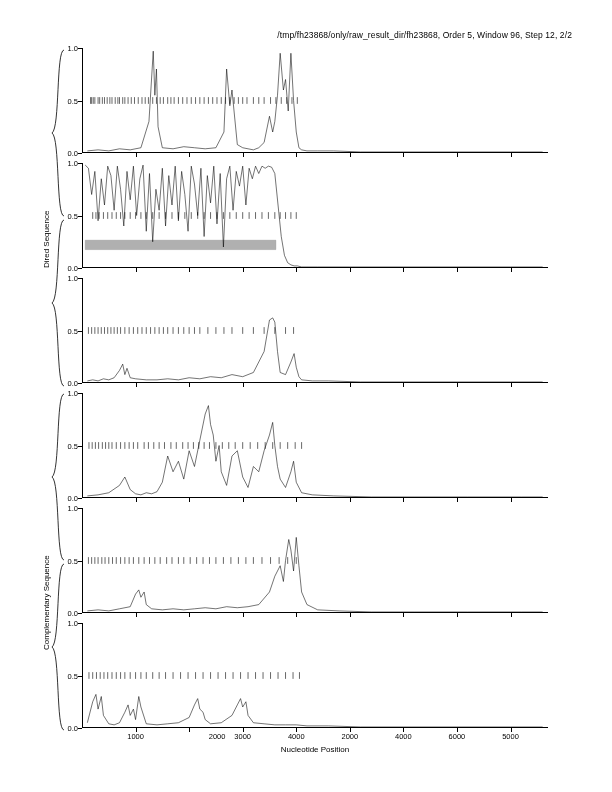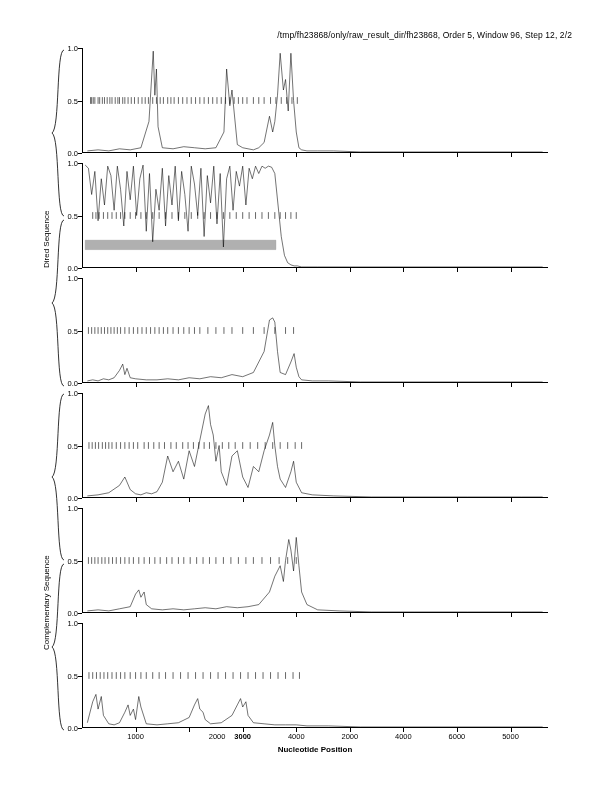--- a/index.html
+++ b/index.html
@@ -83,21 +83,20 @@
     width: 100%;
     height: 100%;
     overflow: visible;
   }
   .xaxis-label {
     position: absolute;
     width: 466px;
     left: 82px;
     text-align: center;
     font-size: 8px;
-    font-weight: bold;
   }
   .ylabel-rot {
     position: absolute;
     transform-origin: 0 0;
     transform: rotate(-90deg);
     font-size: 8px;
     white-space: nowrap;
   }
   .brace {
     position: absolute;
@@ -455,21 +454,21 @@
         <div class="ytickmark" style="top: 100%;"></div>
         <div class="ytick" style="top: 50%;">0.5</div>
         <div class="ytickmark" style="top: 50%;"></div>
         <div class="ytick" style="top: 0%;">1.0</div>
         <div class="ytickmark" style="top: 0%;"></div>
         <div class="xtickmark" style="left: 11.4943%;"></div>
         <div class="xtick" style="left: 11.4943%;">1000</div>
         <div class="xtickmark" style="left: 22.9885%;"></div>
         <div class="xtick" style="left: 22.9885%; margin-left: 28px;">2000</div>
         <div class="xtickmark" style="left: 34.4828%;"></div>
-        <div class="xtick" style="left: 34.4828%; font-weight: bold;">3000</div>
+        <div class="xtick" style="left: 34.4828%;">3000</div>
         <div class="xtickmark" style="left: 45.977%;"></div>
         <div class="xtick" style="left: 45.977%; text-align: center;">4000</div>
         <div class="xtickmark" style="left: 57.4713%;"></div>
         <div class="xtick" style="left: 57.4713%;">2000</div>
         <div class="xtickmark" style="left: 68.9655%;"></div>
         <div class="xtick" style="left: 68.9655%;">4000</div>
         <div class="xtickmark" style="left: 80.4598%;"></div>
         <div class="xtick" style="left: 80.4598%;">6000</div>
         <div class="xtickmark" style="left: 91.954%;"></div>
         <div class="xtick" style="left: 91.954%;">5000</div>

